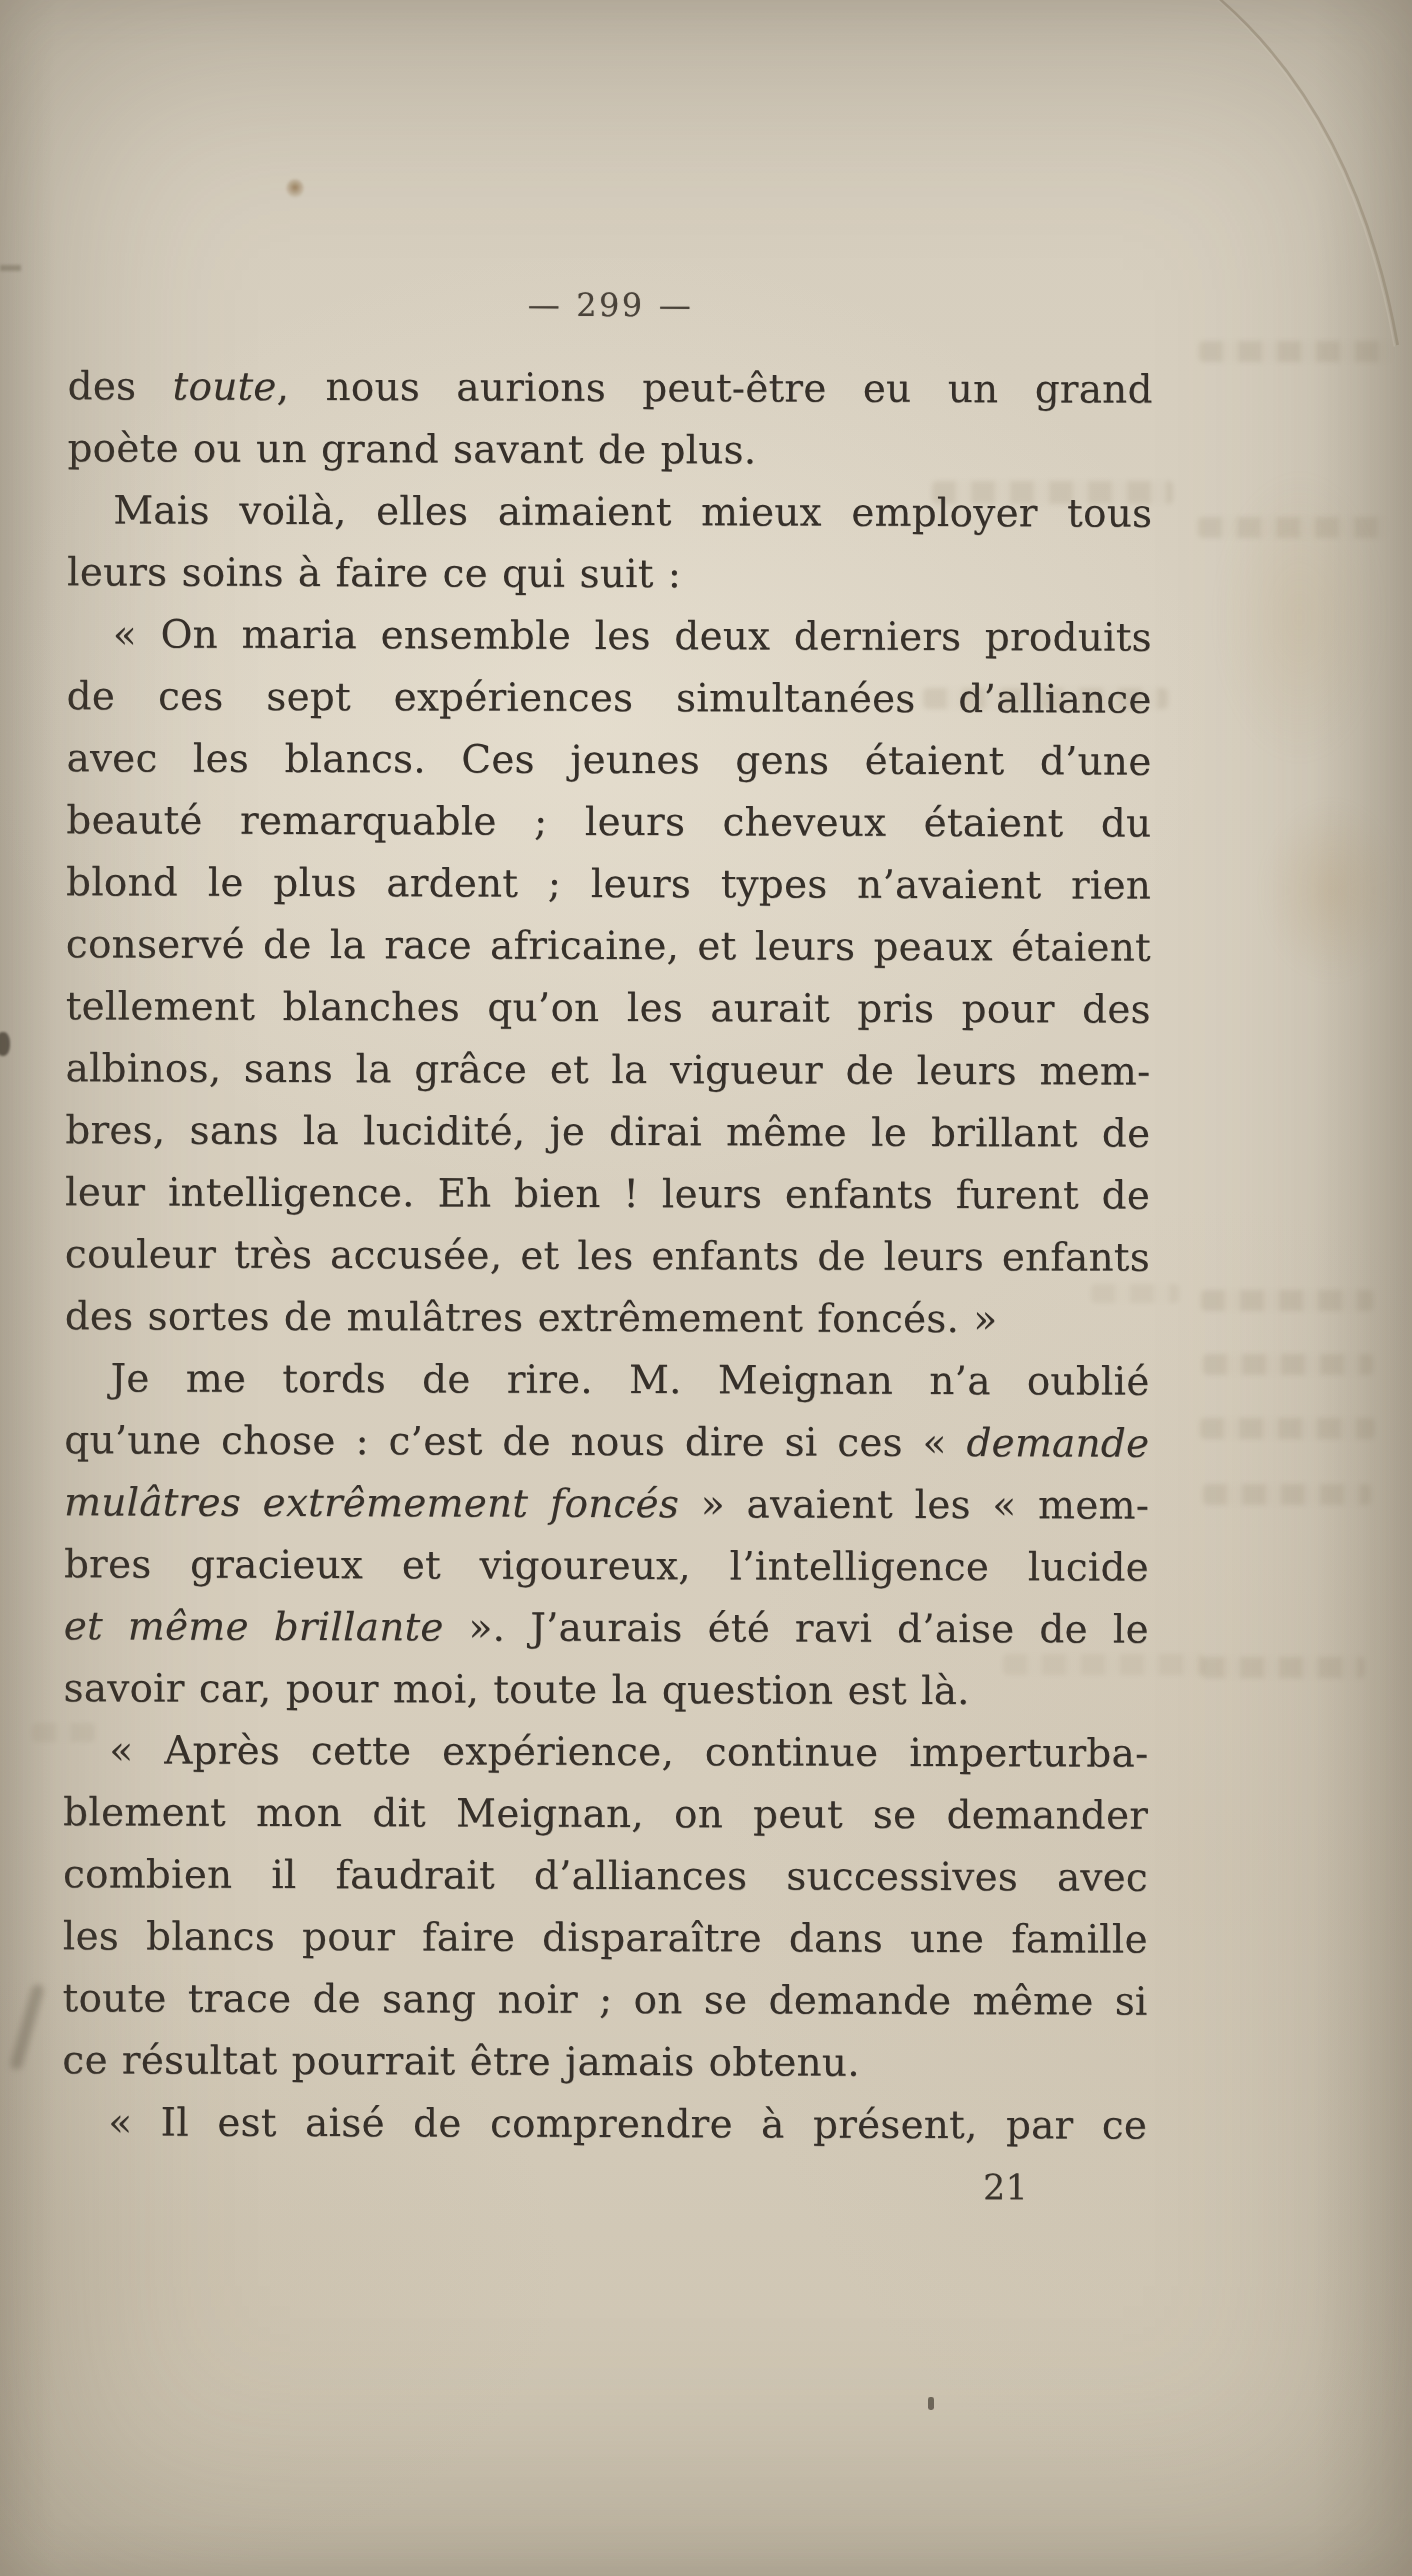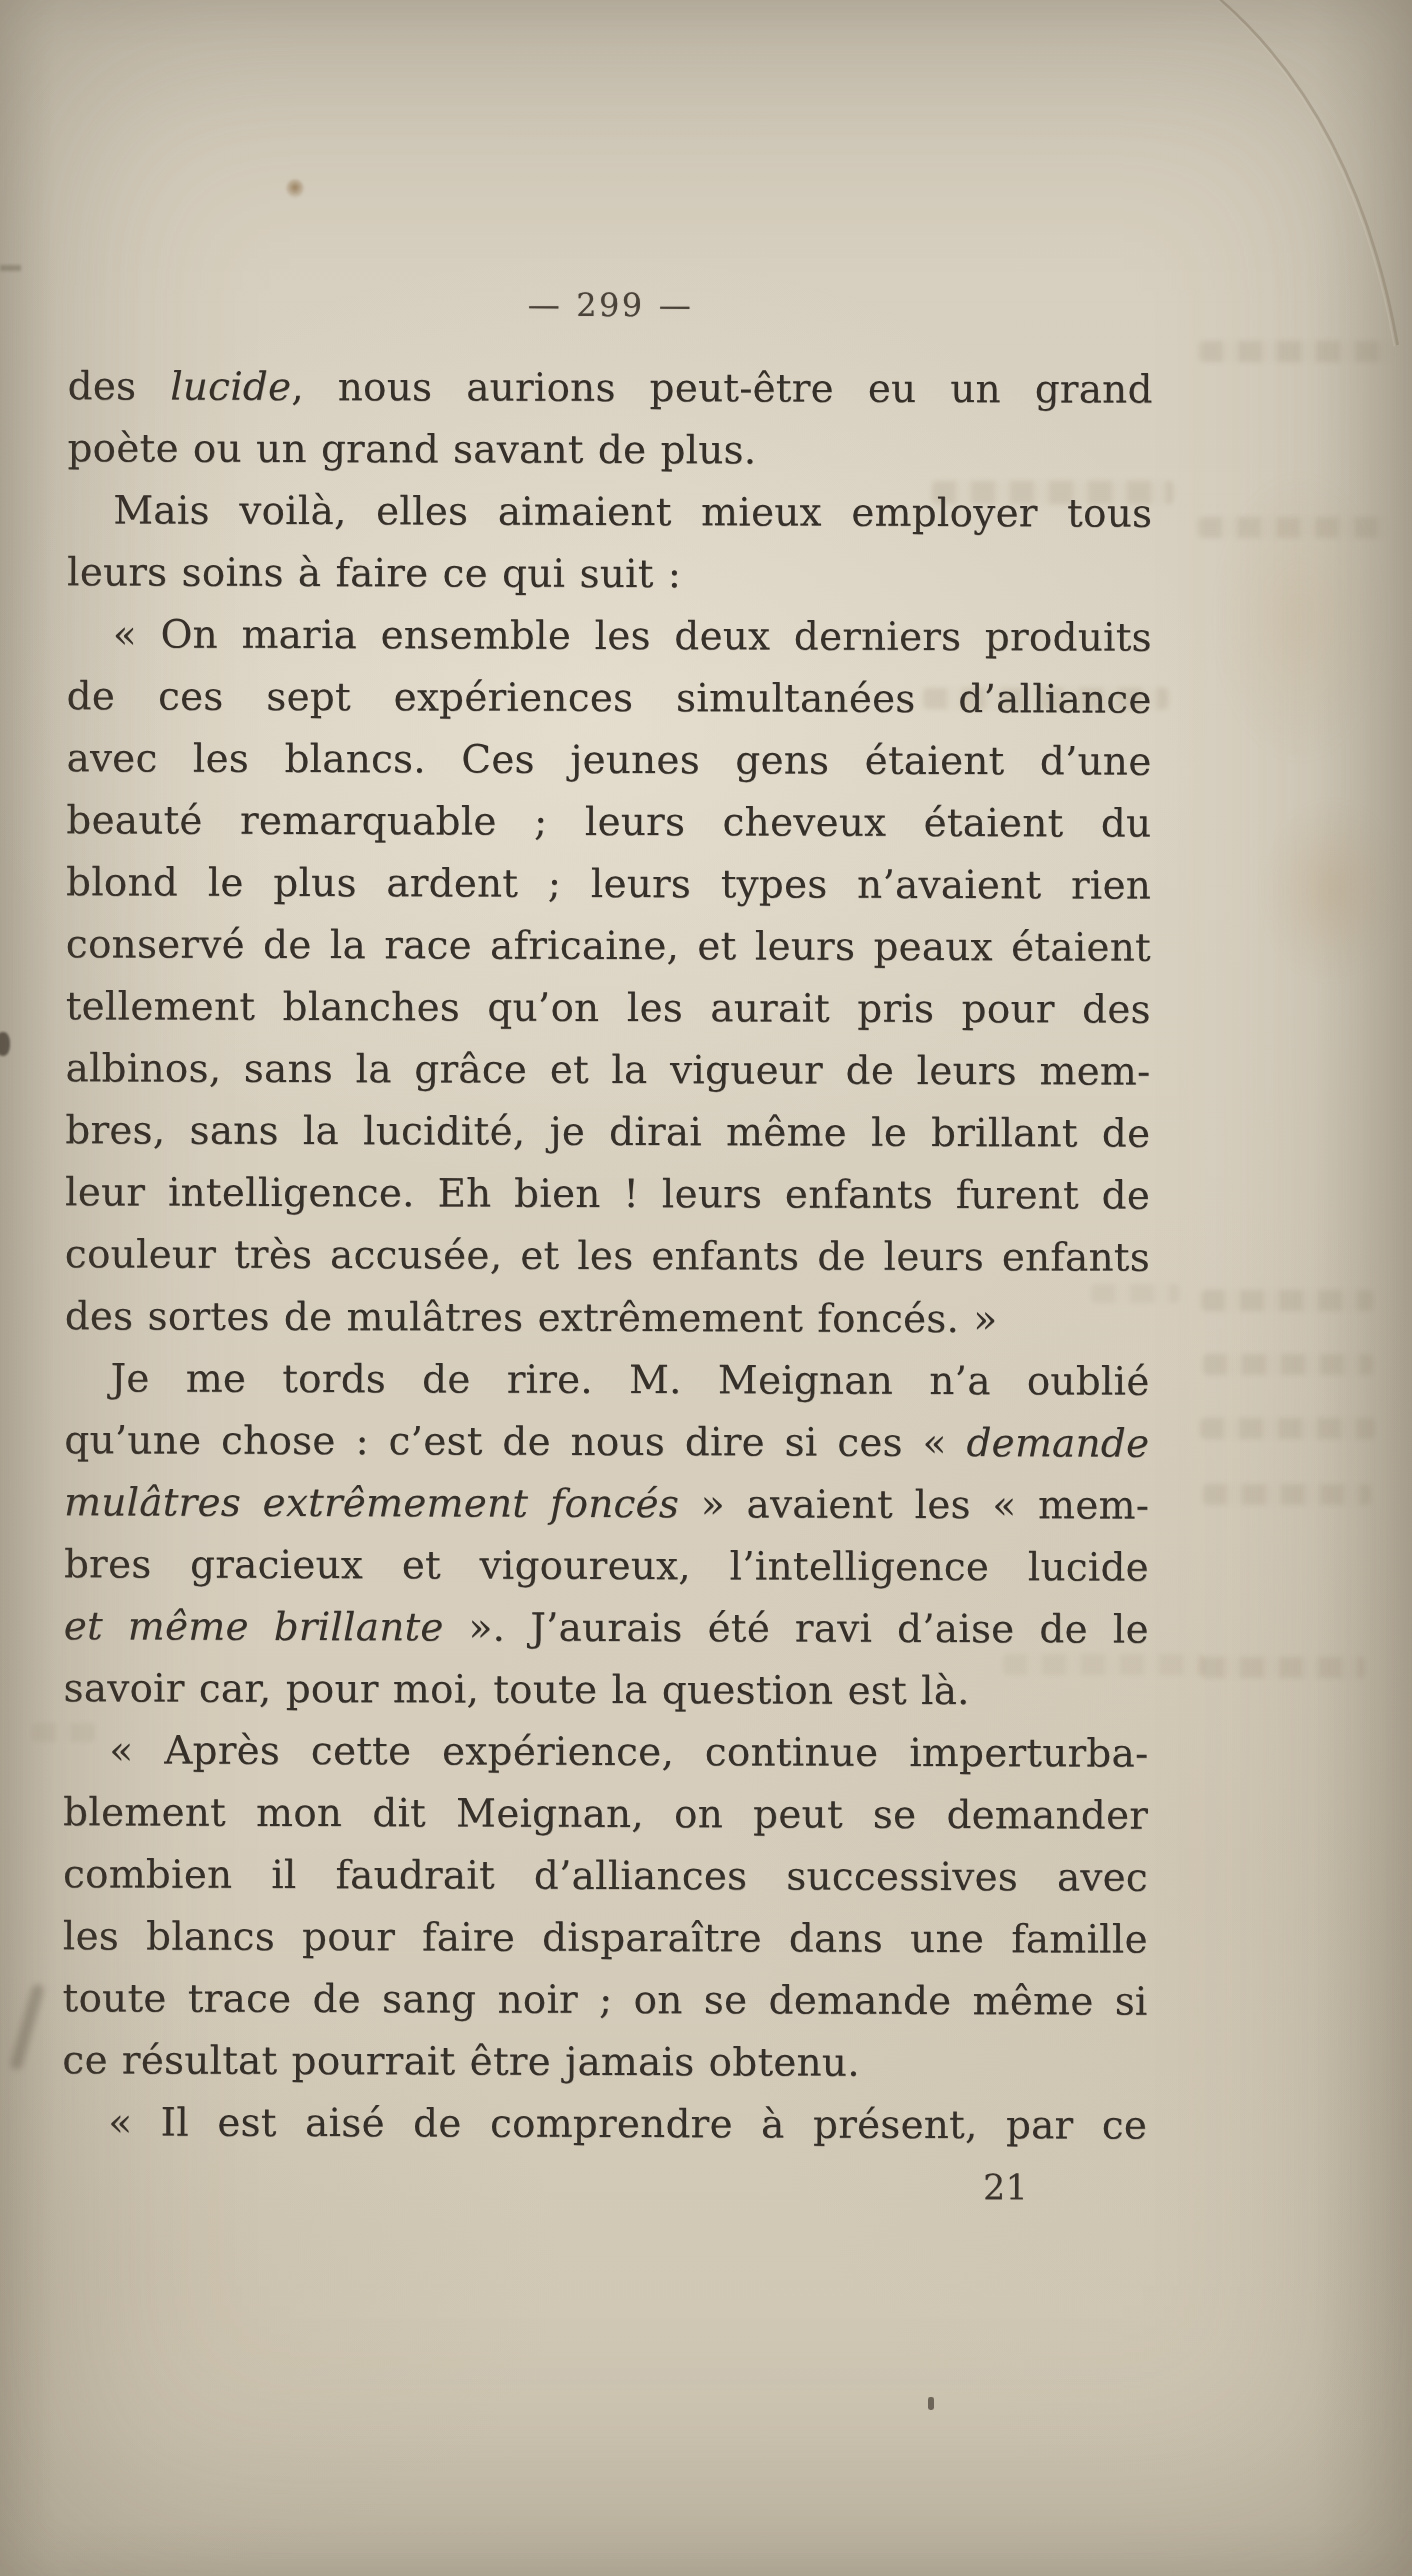--- a/index.html
+++ b/index.html
@@ -92,21 +92,21 @@
   <div class="stain s-dash"></div>
 
   <svg class="edge-svg" width="1413" height="2576" viewBox="0 0 1761 3211">
     <path d="M1512,-8 Q1690,140 1742,430" stroke="rgba(158,146,124,0.55)" stroke-width="3.5" fill="none"></path>
     <path d="M1509,-8 Q1686,142 1738,432" stroke="rgba(224,216,200,0.5)" stroke-width="2" fill="none"></path>
   </svg>
 
   <div class="content">
     <div class="folio">— 299 —</div>
 
-    <div class="ln"><span>des </span><i>lucide</i><span>, nous aurions peut-être eu un grand</span></div>
+    <div class="ln"><span>des </span><i>toute</i><span>, nous aurions peut-être eu un grand</span></div>
     <div class="ln rag"><span>poète ou un grand savant de plus.</span></div>
     <div class="ln ind"><span>Mais voilà, elles aimaient mieux employer tous</span></div>
     <div class="ln rag"><span>leurs soins à faire ce qui suit :</span></div>
     <div class="ln ind"><span>« On maria ensemble les deux derniers produits</span></div>
     <div class="ln"><span>de ces sept expériences simultanées d’alliance</span></div>
     <div class="ln"><span>avec les blancs. Ces jeunes gens étaient d’une</span></div>
     <div class="ln"><span>beauté remarquable ; leurs cheveux étaient du</span></div>
     <div class="ln"><span>blond le plus ardent ; leurs types n’avaient rien</span></div>
     <div class="ln"><span>conservé de la race africaine, et leurs peaux étaient</span></div>
     <div class="ln"><span>tellement blanches qu’on les aurait pris pour des</span></div>

